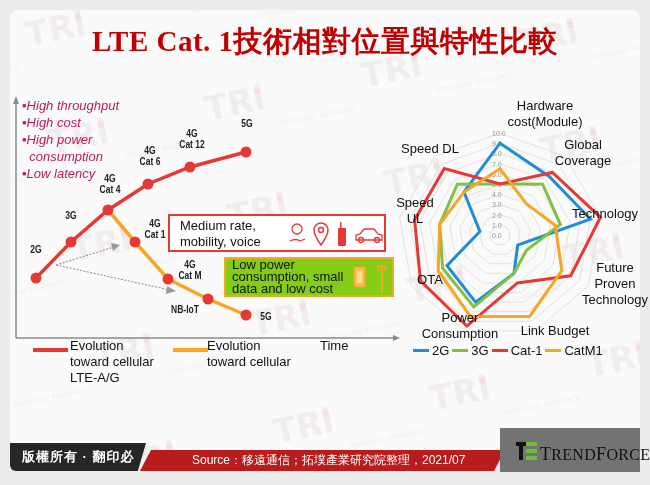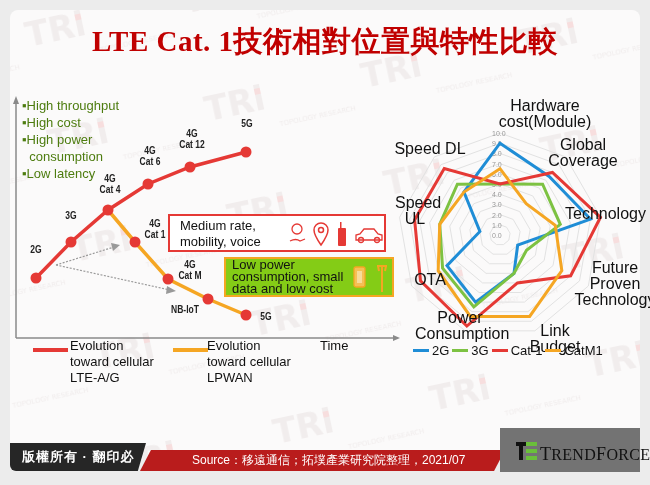--- a/index.html
+++ b/index.html
@@ -1,28 +1,28 @@
 <!DOCTYPE html>
 <html><head>
 <meta charset="utf-8">
 <style>
   * { box-sizing: border-box; margin: 0; padding: 0; }
   body { width: 650px; height: 485px; background: #ececec; font-family: "Liberation Sans", "DejaVu Sans", sans-serif; position: relative; overflow: hidden; }
   .card { position: absolute; left: 10px; top: 10px; width: 630px; height: 450px; background: #fbfafa; border-radius: 8px; overflow: hidden; }
   .wm { position: absolute; inset: 0; pointer-events: none; }
   .title { position: absolute; left: 0; top: 22px; width: 650px; text-align: center; font-family: "Liberation Serif", "DejaVu Serif", serif; font-weight: bold; font-size: 29px; color: #c00000; letter-spacing: 0.5px; }
   .abs { position: absolute; }
-  .small { font-size: 13px; color: #4d7c0f; line-height: 17px; }
+  .small { font-size: 13px; color: #be185d; line-height: 17px; font-style: italic; }
   .node-label { position: absolute; font-size: 10px; font-weight: bold; color: #222; text-align: center; line-height: 11px; transform: scaleX(0.85); }
   .box-red { position: absolute; left: 168px; top: 214px; width: 218px; height: 38px; border: 2px solid #e53935; background: #fff; padding-left: 34px; }
   .box-or { position: absolute; left: 224px; top: 257px; width: 170px; height: 40px; border: 2px solid #f5a623; background: #84cc16; }
   .box-text { position: absolute; font-size: 13px; line-height: 14px; color: #111; }
   .legend-line { position: absolute; height: 4px; width: 35px; }
   .legend-text { position: absolute; font-size: 13px; color: #111; line-height: 16px; }
-  .radar-label { position: absolute; font-size: 16px; color: #111; text-align: center; line-height: 16px; }
+  .radar-label { position: absolute; font-size: 13px; color: #111; text-align: center; line-height: 16px; }
   .footer-left { position: absolute; left: 10px; top: 443px; width: 136px; height: 28px; background: #262626; color: #fff; font-size: 13px; font-weight: bold; line-height: 28px; padding-left: 12px; letter-spacing: 1px; clip-path: polygon(0 0, 100% 0, 94% 100%, 0 100%); border-bottom-left-radius: 6px; }
   .footer-mid { position: absolute; left: 140px; top: 450px; width: 365px; height: 21px; background: #b91c1c; color: #fff; font-size: 12px; line-height: 21px; padding-left: 52px; clip-path: polygon(3% 0, 100% 0, 97% 100%, 0 100%); }
   .footer-logo { position: absolute; left: 500px; top: 428px; width: 140px; height: 44px; background: #737373; }
   .tf-text { position: absolute; left: 40px; top: 16px; font-family: "Liberation Serif", "DejaVu Serif", serif; font-size: 16px; color: #111; letter-spacing: 0.3px; }
 </style>
 </head>
 <body>
 
 <div class="card">
   <svg class="wm" width="630" height="450">
@@ -137,21 +137,20 @@
 <div class="legend-line" style="left:33px;top:348px;background:#e53935"></div>
 <div class="legend-text" style="left:70px;top:338px;width:100px">
   <div>Evolution</div>
   <div>toward cellular</div>
   <div>LTE-A/G</div>
 </div>
 <div class="legend-line" style="left:173px;top:348px;background:#f5a623"></div>
 <div class="legend-text" style="left:207px;top:338px;width:100px">
   <div>Evolution</div>
   <div>toward cellular</div>
-  <div>LPWAN</div>
 </div>
 <div class="legend-text" style="left:320px;top:338px;width:50px">Time</div>
 
 <svg id="radar" class="abs" style="left:0;top:0" width="650" height="485">
     <polygon points="500,224.8 506.5564336188027,227.18634668018643 510.0450390807245,233.2287885877973 508.8334591186013,240.1 503.48860546192185,244.58486473201626 496.5113945380782,244.58486473201626 491.1665408813987,240.1 489.9549609192755,233.2287885877973 493.4435663811973,227.18634668018643" fill="none" stroke="#e2e2e2" stroke-width="1"></polygon>
     <polygon points="500,214.6 513.1128672376054,219.37269336037286 520.090078161449,231.45757717559462 517.6669182372026,245.2 506.97721092384364,254.1697294640325 493.02278907615636,254.16972946403254 482.33308176279746,245.20000000000002 479.90992183855093,231.45757717559462 486.8871327623946,219.37269336037286" fill="none" stroke="#e2e2e2" stroke-width="1"></polygon>
     <polygon points="500,204.4 519.6693008564081,211.55904004055927 530.1351172421736,229.68636576339193 526.5003773558038,250.29999999999998 510.4658163857655,263.7545941960488 489.53418361423456,263.7545941960488 473.49962264419617,250.3 469.8648827578264,229.68636576339193 480.3306991435919,211.55904004055927" fill="none" stroke="#e2e2e2" stroke-width="1"></polygon>
     <polygon points="500,194.2 526.2257344752109,203.7453867207457 540.180156322898,227.91515435118924 535.3338364744051,255.39999999999998 513.9544218476873,273.339458928065 486.0455781523127,273.3394589280651 464.6661635255949,255.4 459.8198436771019,227.91515435118924 473.7742655247892,203.7453867207457" fill="none" stroke="#e2e2e2" stroke-width="1"></polygon>
     <polygon points="500,184 532.7821680940135,195.93173340093213 550.2251954036226,226.14394293898656 544.1672955930064,260.5 517.4430273096091,282.9243236600813 482.5569726903909,282.9243236600813 455.8327044069936,260.5 449.7748045963774,226.14394293898658 467.2178319059865,195.93173340093213" fill="none" stroke="#e2e2e2" stroke-width="1"></polygon>
     <polygon points="500,173.8 539.3386017128162,188.11808008111853 560.2702344843472,224.37273152678387 553.0007547116077,265.59999999999997 520.931632771531,292.5091883920976 479.06836722846907,292.5091883920976 446.99924528839233,265.6 439.72976551565284,224.3727315267839 460.6613982871838,188.11808008111853" fill="none" stroke="#e2e2e2" stroke-width="1"></polygon>

